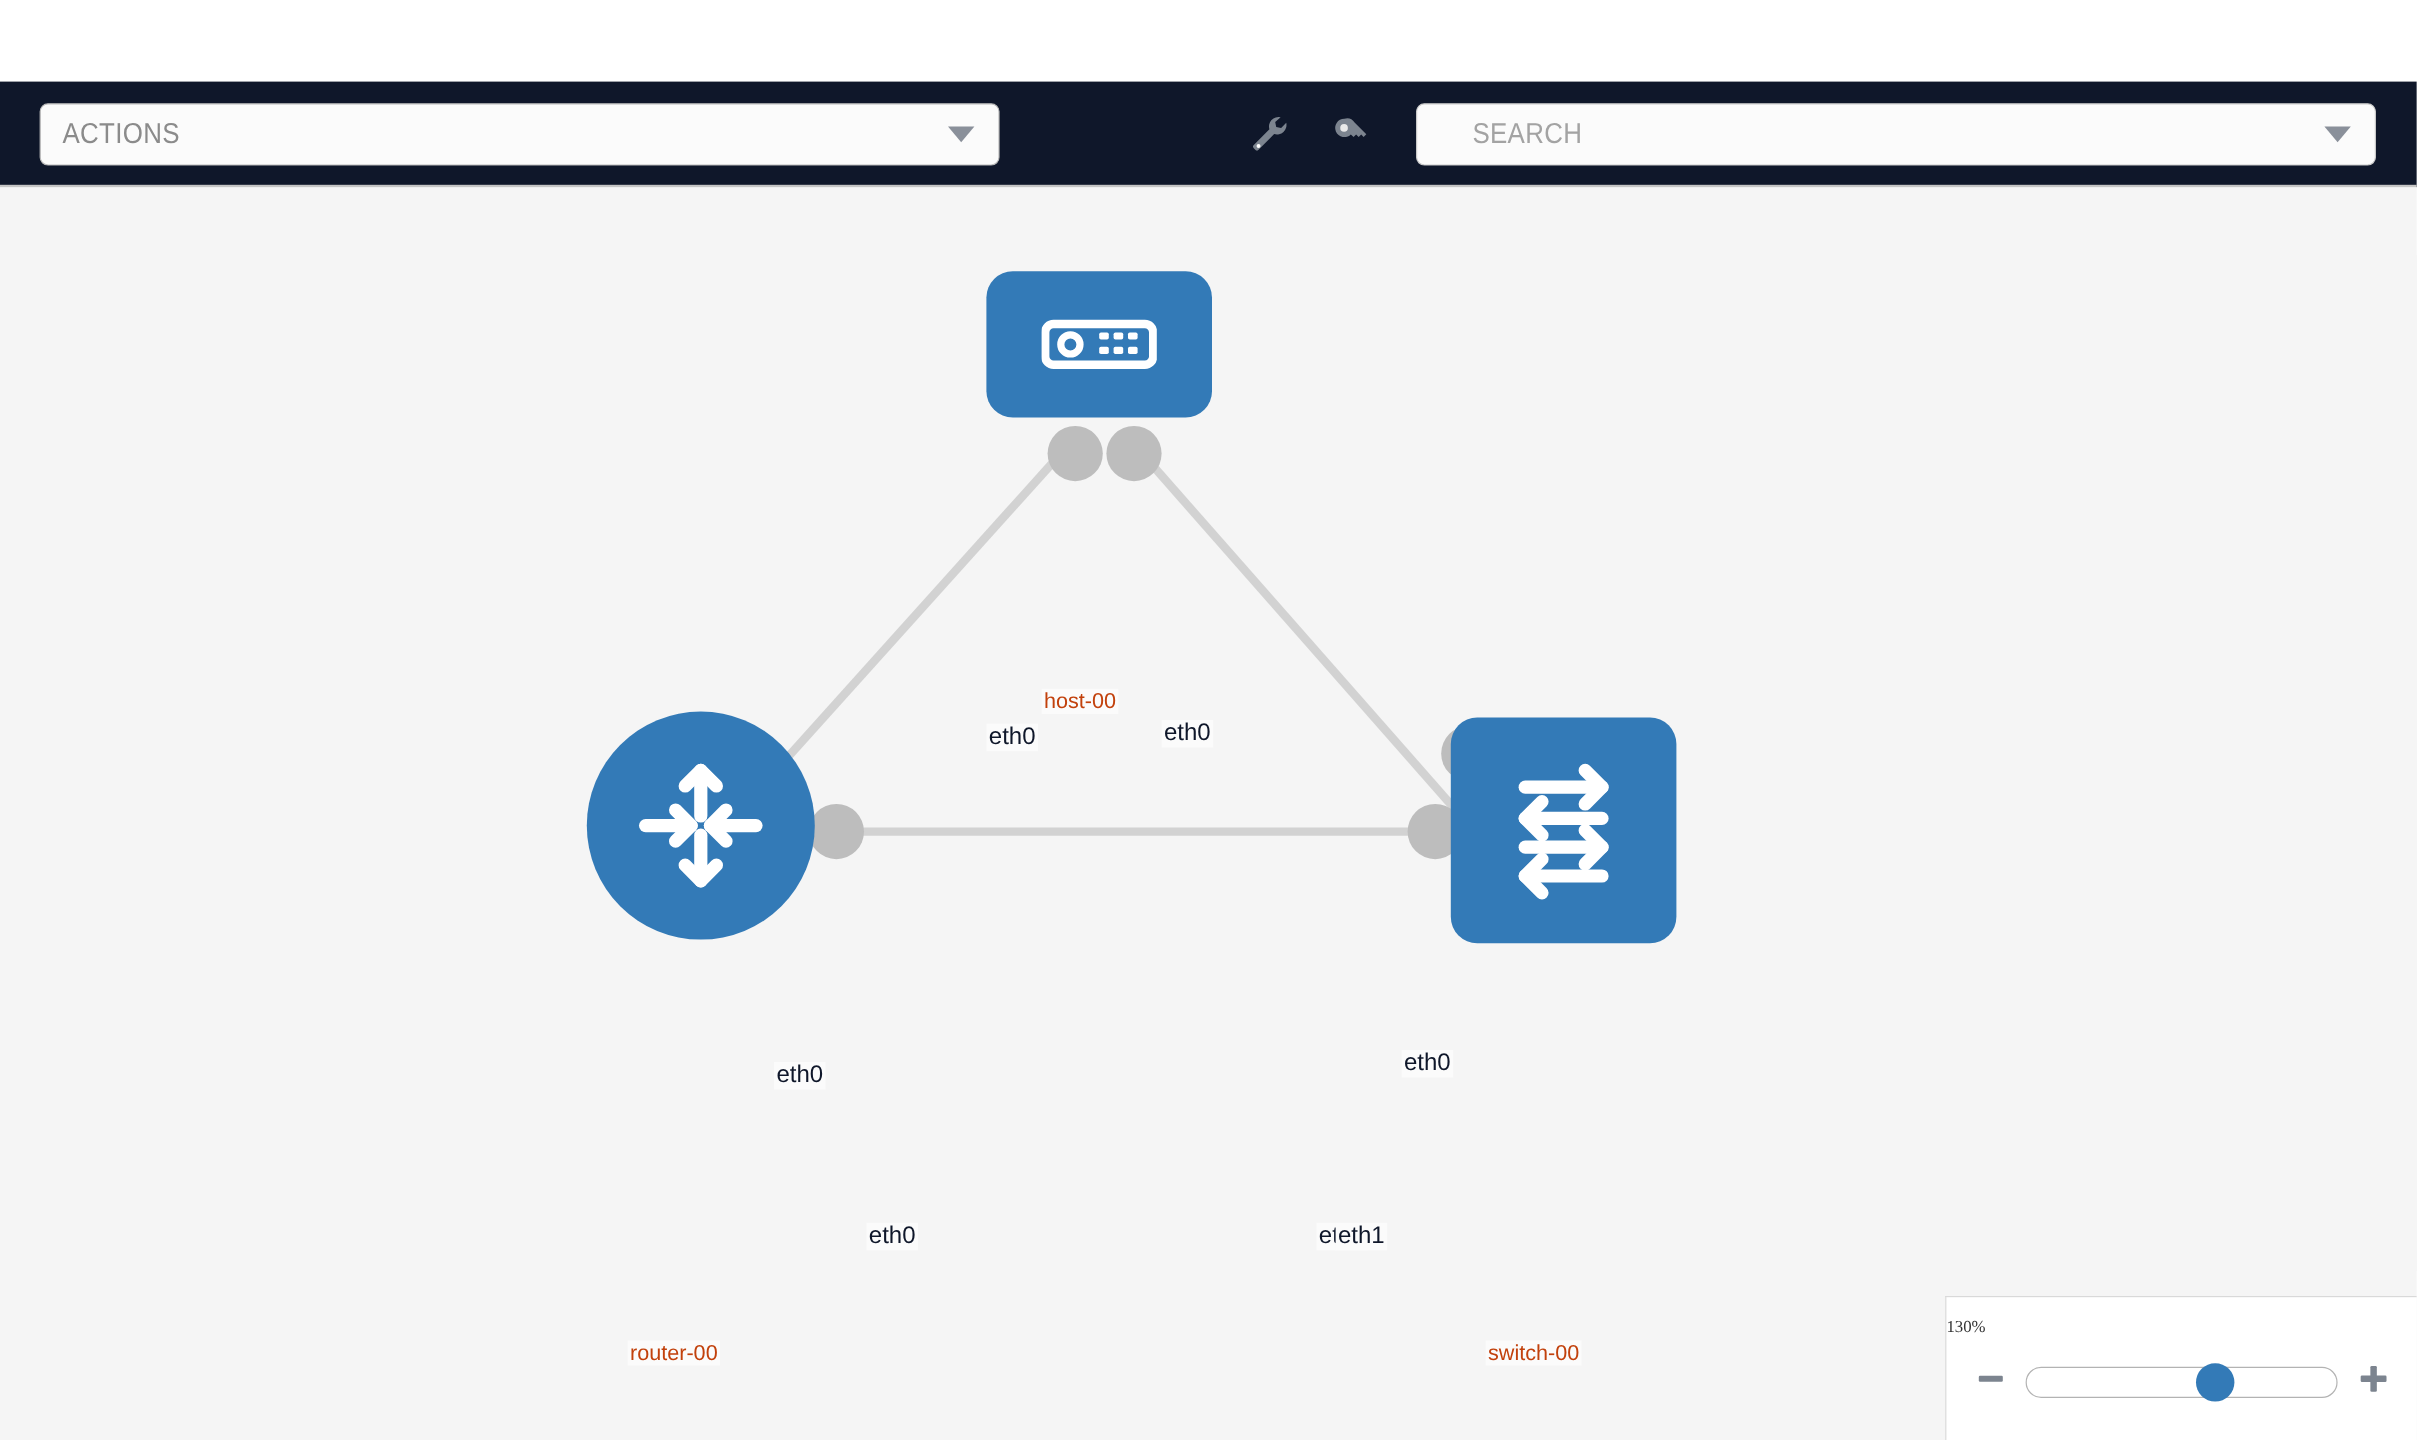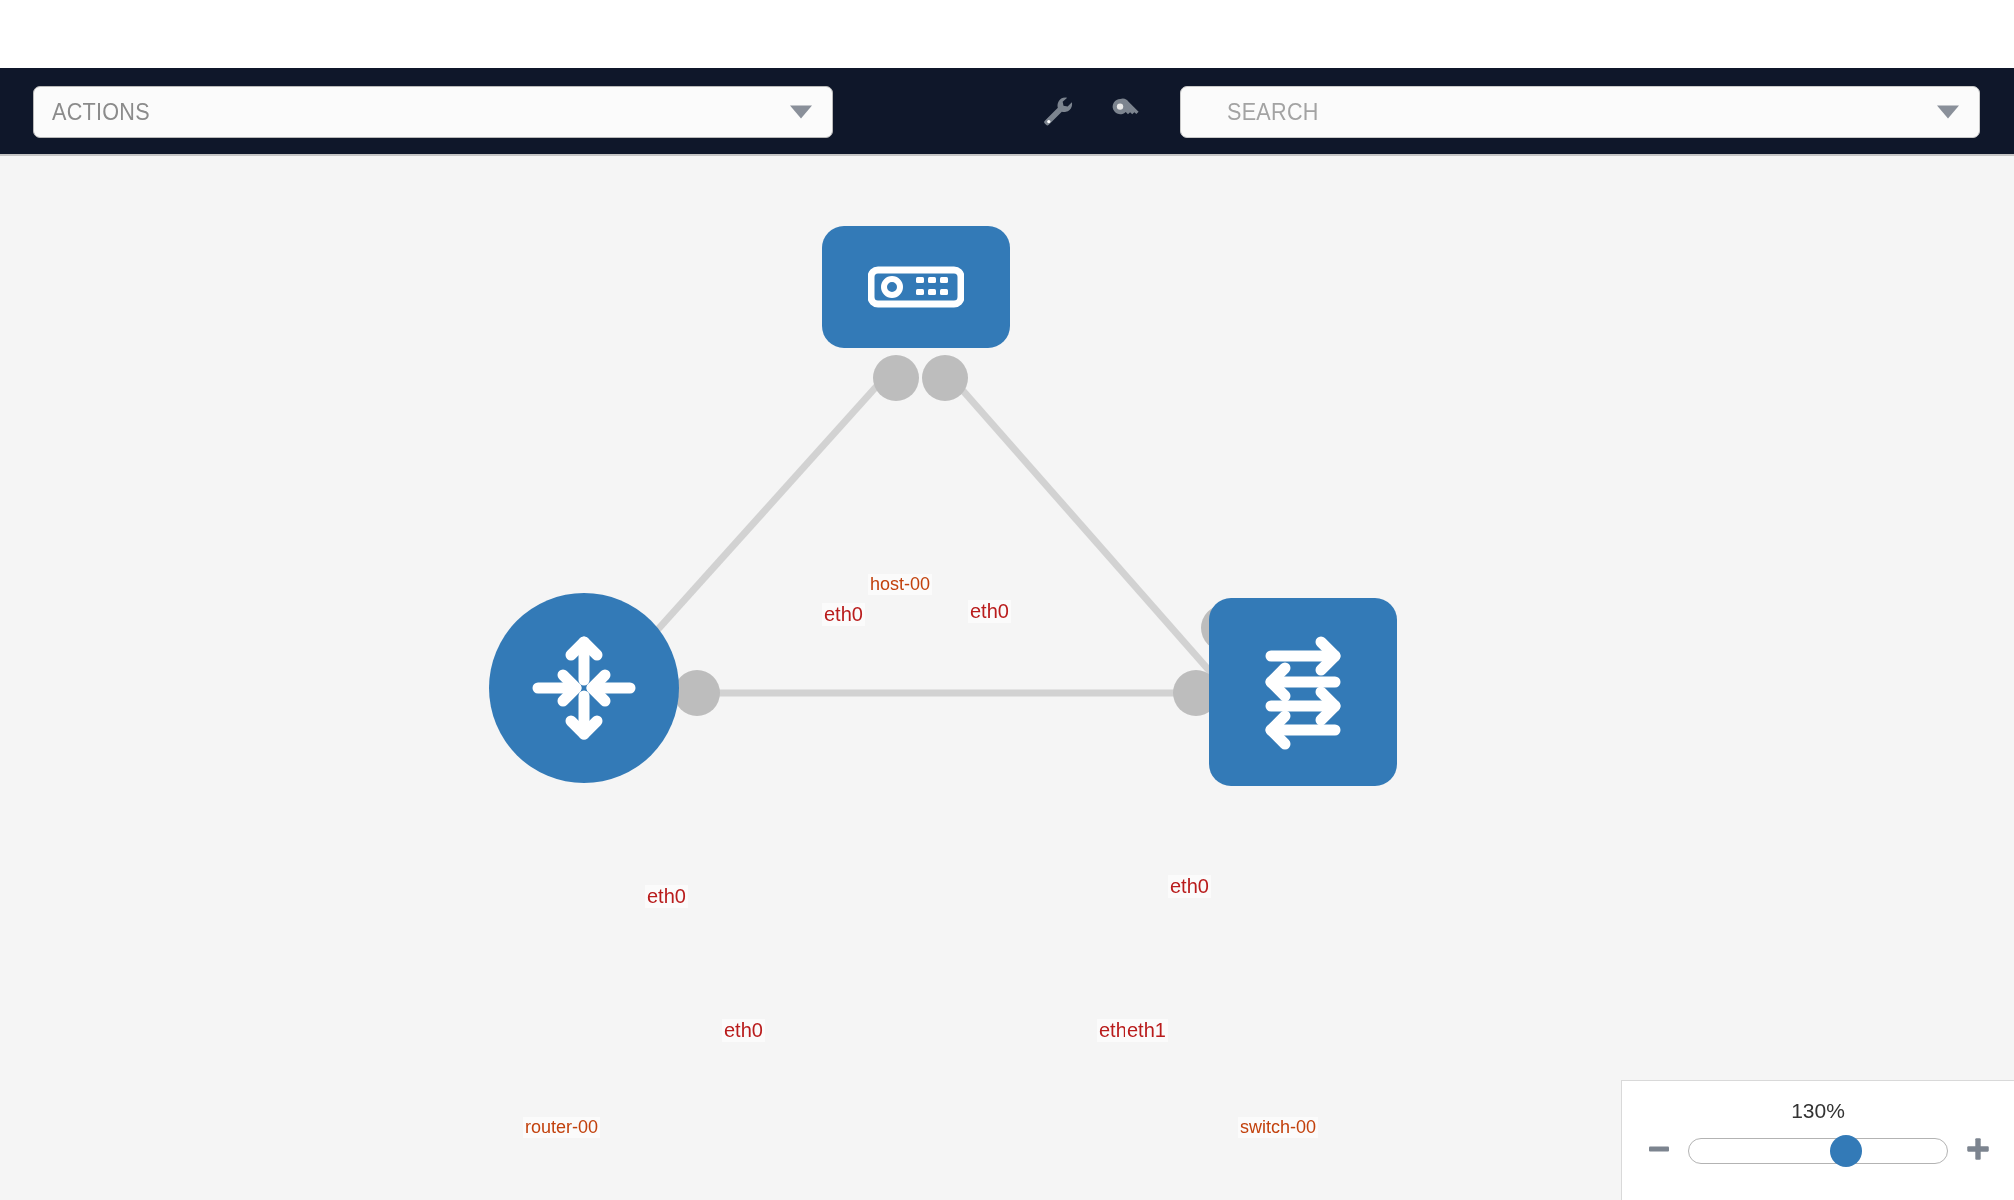--- a/index.html
+++ b/index.html
@@ -116,39 +116,39 @@
     font-size: 18px;
     color: #c2410c;
     background: #fbfbfb;
     white-space: nowrap;
     padding: 0 2px;
     line-height: 1.15;
   }
   .iface-label {
     position: absolute;
     font-size: 20px;
-    color: #b91c1c;
+    color: #0f172a;
     background: #fbfbfb;
     white-space: nowrap;
     padding: 0 2px;
     line-height: 1.15;
   }
 
   
   .zoom-panel {
     position: absolute; right: 0; bottom: 0;
     width: 393px; height: 120px;
     background: #ffffff;
     border: 1px solid #d9d9d9;
     border-right: none; border-bottom: none;
   }
   .zoom-value {
     position: absolute; left: 0; right: 0; top: 18px;
-    text-align: center;
-    font-size: 21px; color: #333333;
+    text-align: left;
+    font-size: 14px; color: #333333; font-family: Liberation Serif, serif;
   }
   .zoom-row {
     position: absolute; left: 24px; right: 22px; top: 54px;
     display: flex; align-items: center; gap: 16px;
   }
   .zoom-minus, .zoom-plus {
     flex: 0 0 auto; cursor: pointer; display:block;
   }
   .zoom-track {
     position: relative; flex: 1 1 auto;
@@ -284,21 +284,21 @@
     <div class="node-label" style="left:868px; top:418px;">host-00</div>
     <div class="node-label" style="left:523px; top:961px;">router-00</div>
     <div class="node-label" style="left:1238px; top:961px;">switch-00</div>
 
     <div class="iface-label" style="left:822px;  top:447px;">eth0</div>
     <div class="iface-label" style="left:968px;  top:444px;">eth0</div>
     <div class="iface-label" style="left:645px;  top:729px;">eth0</div>
     <div class="iface-label" style="left:1168px; top:719px;">eth0</div>
     <div class="iface-label" style="left:722px;  top:863px;">eth0</div>
     <div class="iface-label" style="left:1097px; top:863px;">eth0</div>
-    <div class="iface-label" style="left:1113px; top:863px;margin-left:12px;">eth1</div>
+    <div class="iface-label" style="left:1113px; top:863px;">eth1</div>
 
   </div>
 
   <div class="zoom-panel">
     <div class="zoom-value">130%</div>
     <div class="zoom-row">
       <span class="zoom-minus">
         <svg width="26" height="26" viewBox="0 0 26 26" aria-hidden="true">
           <rect x="3" y="10.5" width="20" height="5" rx="1" fill="#7c848f"></rect>
         </svg>

